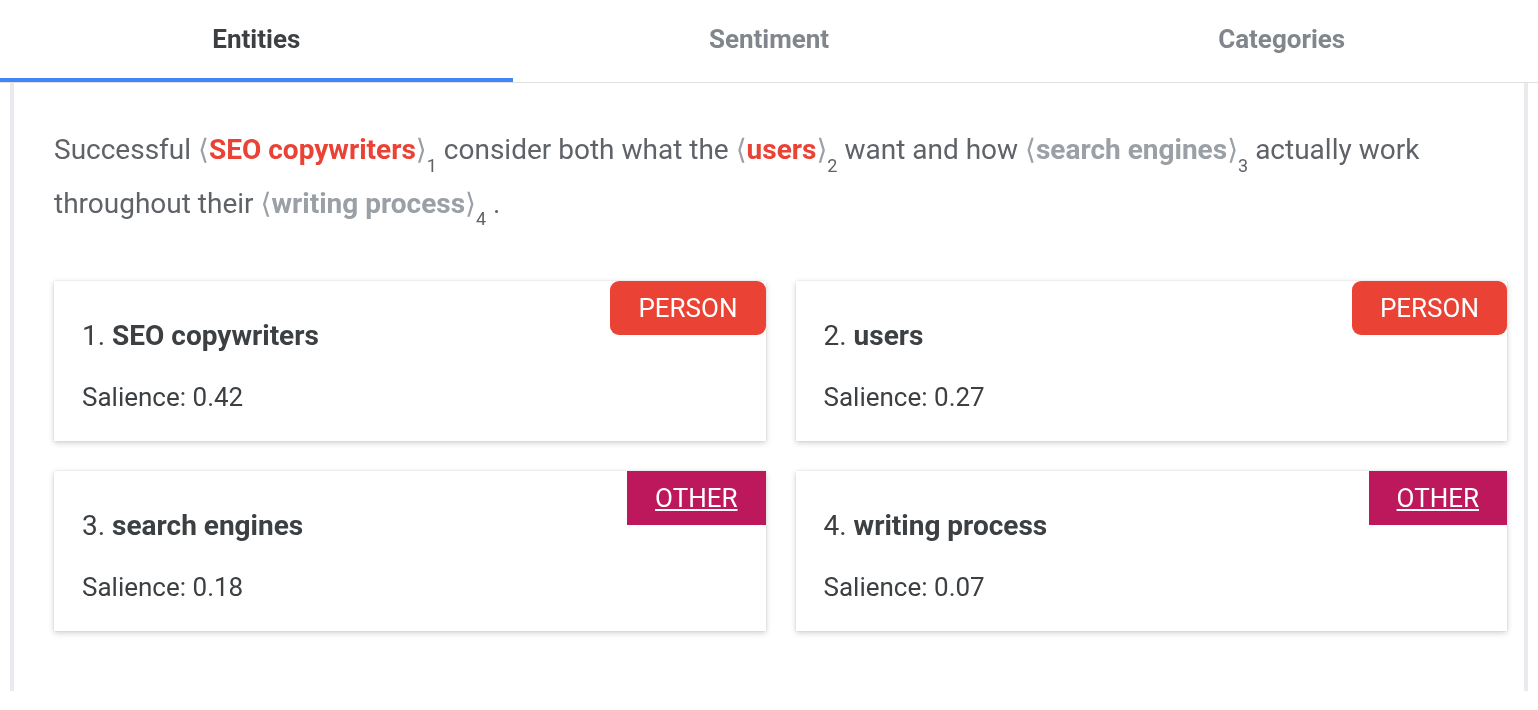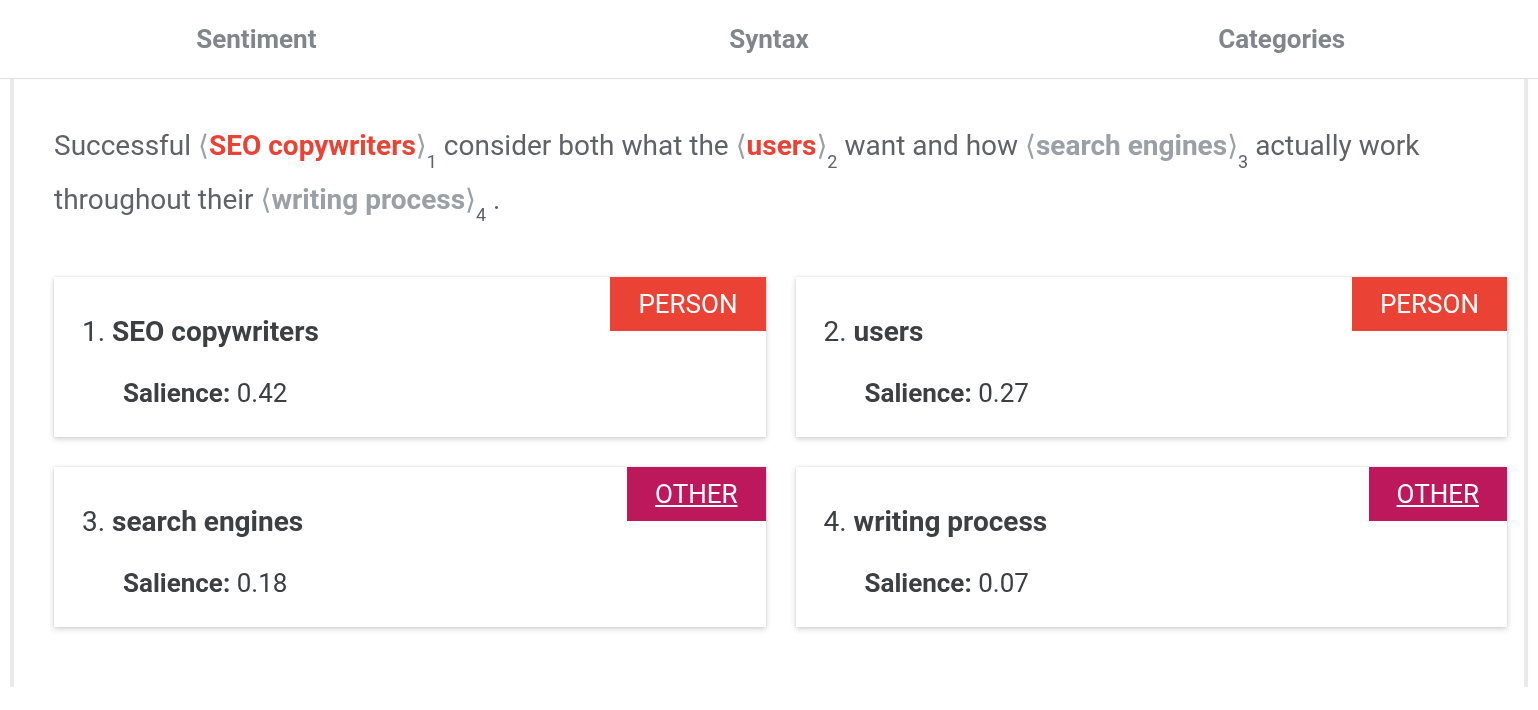--- a/index.html
+++ b/index.html
@@ -80,20 +80,21 @@
       position: absolute;
       top: 0;
       right: 0;
       color: #fff;
       font-size: 26px;
       padding: 12px 28px;
       font-weight: 400;
     }
     .card-badge.person {
       background: #ea4335;
+      border-radius: 9px;
     }
     .card-badge.other {
       background: #be185d;
       text-decoration: underline;
     }
     .card-title-row {
       font-size: 28px;
       color: #3c4043;
       margin-bottom: 30px;
       margin-top: 10px;
@@ -102,33 +103,32 @@
       font-weight: 400;
     }
     .card-name {
       font-weight: 700;
     }
     .card-salience {
       font-size: 26px;
       color: #3c4043;
     }
     .salience-label {
-      font-weight: 700;
-      margin-left: 41px;
+      font-weight: 400;
     }
     .salience-value {
       font-weight: 400;
     }
   </style>
 </head>
 <body>
 
 <div class="tabs">
+  <div class="tab active">Entities</div>
   <div class="tab">Sentiment</div>
-  <div class="tab">Syntax</div>
   <div class="tab">Categories</div>
 </div>
 
 <div class="content-panel">
   <div class="sentence" id="sentence">Successful <span class="entity-bracket">⟨</span><span class="entity-text person">SEO copywriters</span><span class="entity-bracket">⟩</span><span class="entity-sub">1</span> consider both what the <span class="entity-bracket">⟨</span><span class="entity-text person">users</span><span class="entity-bracket">⟩</span><span class="entity-sub">2</span> want and how <span class="entity-bracket">⟨</span><span class="entity-text other">search engines</span><span class="entity-bracket">⟩</span><span class="entity-sub">3</span> actually work throughout their <span class="entity-bracket">⟨</span><span class="entity-text other">writing process</span><span class="entity-bracket">⟩</span><span class="entity-sub">4</span> .</div>
 
   <div class="cards">
     <div class="card">
       <div class="card-badge person">PERSON</div>
       <div class="card-title-row">

